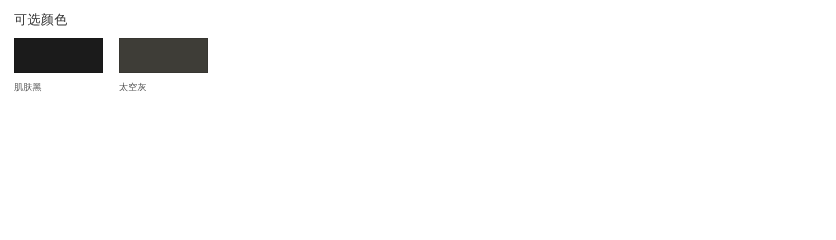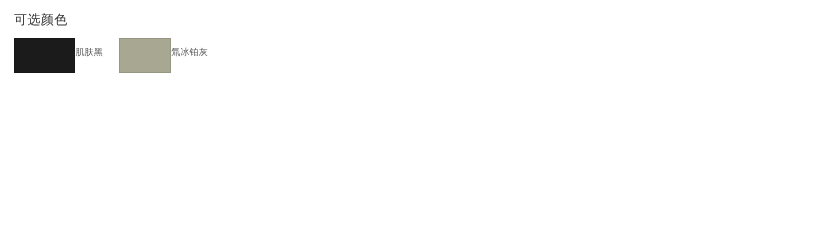--- a/index.html
+++ b/index.html
@@ -37,21 +37,21 @@
     left: 14px;
     top: 38px;
     display: flex;
     flex-direction: row;
     align-items: flex-start;
     gap: 16px;
   }
   .swatch-item {
     width: 89px;
     display: flex;
-    flex-direction: row;
+    flex-direction: column;
     align-items: flex-start;
     justify-content: space-between;
   }
   .swatch-chip {
     width: 89px;
     height: 35px;
     border: 1px solid rgba(0,0,0,0.10);
     box-sizing: border-box;
     display: block;
   }
@@ -72,21 +72,21 @@
   <div id="section-title">可选颜色</div>
 
   <div id="swatch-list">
 
     <div class="swatch-item">
       <span class="swatch-chip" style="background-color: rgb(27, 27, 27);"></span>
       <span class="swatch-label">肌肤黑</span>
     </div>
 
 
+    <div class="swatch-item">
+      <span class="swatch-chip" style="background-color: rgb(62, 61, 55);"></span>
+      <span class="swatch-label">太空灰</span>
+    </div>
 
 
-    <div class="swatch-item">
-      <span class="swatch-chip" style="background-color: rgb(168, 168, 146);"></span>
-      <span class="swatch-label">氚冰铂灰</span>
-    </div>
 
   </div>
 </div>
 
 </body></html>

